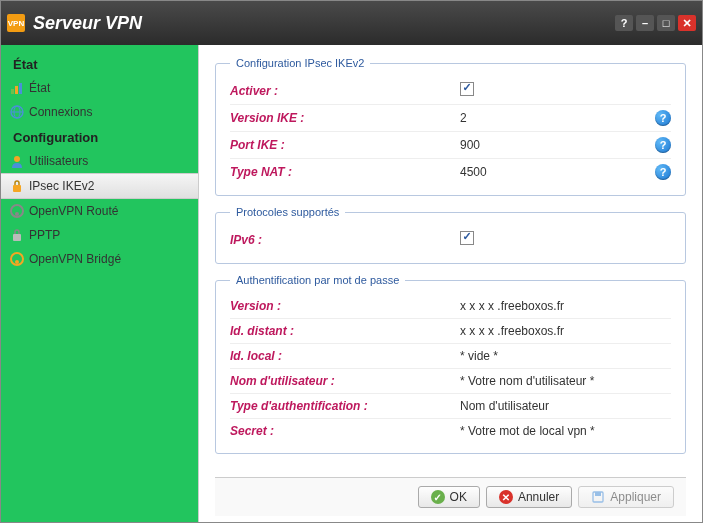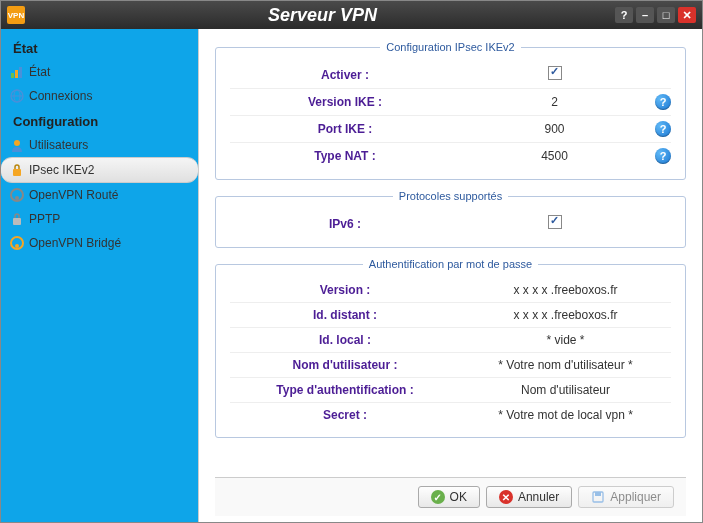--- a/index.html
+++ b/index.html
@@ -1,45 +1,45 @@
 <!DOCTYPE html>
 <html><head>
 <meta charset="utf-8">
 <style>
 * { box-sizing: border-box; margin: 0; padding: 0; }
 body { font-family: "Segoe UI", Tahoma, Arial, sans-serif; font-size: 12px; background: #fff; color: #333; }
 
 .window { width: 703px; height: 523px; border: 1px solid #888; background: #fff; display: flex; flex-direction: column; position: relative; }
 
-.titlebar { height: 28px; background: linear-gradient(#4a4a4a, #2b2b2b); display: flex; align-items: center; padding: 0 6px; color: #fff; text-align: center; }
+.titlebar { height: 44px; background: linear-gradient(#4a4a4a, #2b2b2b); display: flex; align-items: center; padding: 0 6px; color: #fff; }
 .titlebar .app-icon { width: 18px; height: 18px; background: #f39c12; border-radius: 2px; margin-right: 8px; display: flex; align-items: center; justify-content: center; font-size: 8px; font-weight: bold; color: #fff; }
 .titlebar .title { font-weight: bold; font-size: 18px; flex: 1; font-style: italic; }
 .titlebar .winbtn { width: 18px; height: 16px; margin-left: 3px; border-radius: 2px; display: flex; align-items: center; justify-content: center; font-size: 11px; font-weight: bold; cursor: pointer; }
 .titlebar .winbtn.help { background: #555; color: #fff; }
 .titlebar .winbtn.min { background: #555; color: #fff; }
 .titlebar .winbtn.max { background: #555; color: #fff; }
 .titlebar .winbtn.close { background: #d9322b; color: #fff; }
 
 .body { flex: 1; display: flex; overflow: hidden; }
 
-.sidebar { width: 198px; border-right: 1px solid #ccc; background: #0ea5e9; padding: 6px 0; }
+.sidebar { width: 198px; border-right: 1px solid #ccc; background: #22c55e; padding: 6px 0; }
 .sidebar .section-title { font-weight: bold; font-size: 13px; padding: 6px 12px 4px; color: #222; }
 .sidebar .item { display: flex; align-items: center; padding: 5px 10px 5px 28px; cursor: pointer; color: #333; position: relative; }
 .sidebar .item .s-icon { position: absolute; left: 8px; width: 16px; height: 16px; display: flex; align-items: center; justify-content: center; }
-.sidebar .item.selected { background: linear-gradient(#f5f5f5, #e0e0e0); border-top: 1px solid #ccc; border-bottom: 1px solid #ccc; border-radius: 11px; }
+.sidebar .item.selected { background: linear-gradient(#f5f5f5, #e0e0e0); border-top: 1px solid #ccc; border-bottom: 1px solid #ccc; }
 
 .content { flex: 1; padding: 12px 16px 6px; overflow: auto; display: flex; flex-direction: column; }
 .content-inner { flex: 1; }
 
-fieldset { border: 1px solid #b8c8e0; border-radius: 3px; margin-bottom: 10px; padding: 8px 14px 10px; text-align: center; }
+fieldset { border: 1px solid #b8c8e0; border-radius: 3px; margin-bottom: 10px; padding: 8px 14px 10px; }
 legend { color: #2e5a9e; font-size: 11px; padding: 0 6px; }
 
 .row { display: flex; align-items: center; padding: 5px 0; border-bottom: 1px solid #eee; }
 .row:last-child { border-bottom: none; }
-.row .label { width: 230px; font-weight: bold; font-size: 12px; color: #4c1d95; }
+.row .label { width: 230px; font-weight: bold; font-size: 12px; color: #be185d; font-style: italic; }
 .row .value { flex: 1; font-size: 12px; color: #333; }
 .row .help { width: 22px; display: flex; justify-content: flex-end; }
 
 .help-icon { width: 16px; height: 16px; border-radius: 50%; background: radial-gradient(circle at 30% 30%, #5fb8f6, #1a76d2); color: #fff; font-size: 11px; font-weight: bold; display: flex; align-items: center; justify-content: center; cursor: pointer; box-shadow: inset 0 -1px 1px rgba(0,0,0,0.3); }
 
 .checkbox { width: 14px; height: 14px; border: 1px solid #888; background: #fff; display: inline-flex; align-items: center; justify-content: center; position: relative; }
 .checkbox.checked::after { content: "✓"; color: #2e5a9e; font-size: 11px; font-weight: bold; position: absolute; top: -2px; }
 
 .footer { border-top: 1px solid #ccc; padding: 8px 12px; display: flex; justify-content: flex-end; gap: 6px; background: #f9f9f9; }
 .btn { display: flex; align-items: center; gap: 5px; padding: 3px 12px; border: 1px solid #aaa; border-radius: 3px; background: linear-gradient(#fefefe, #e8e8e8); cursor: pointer; font-size: 12px; }

